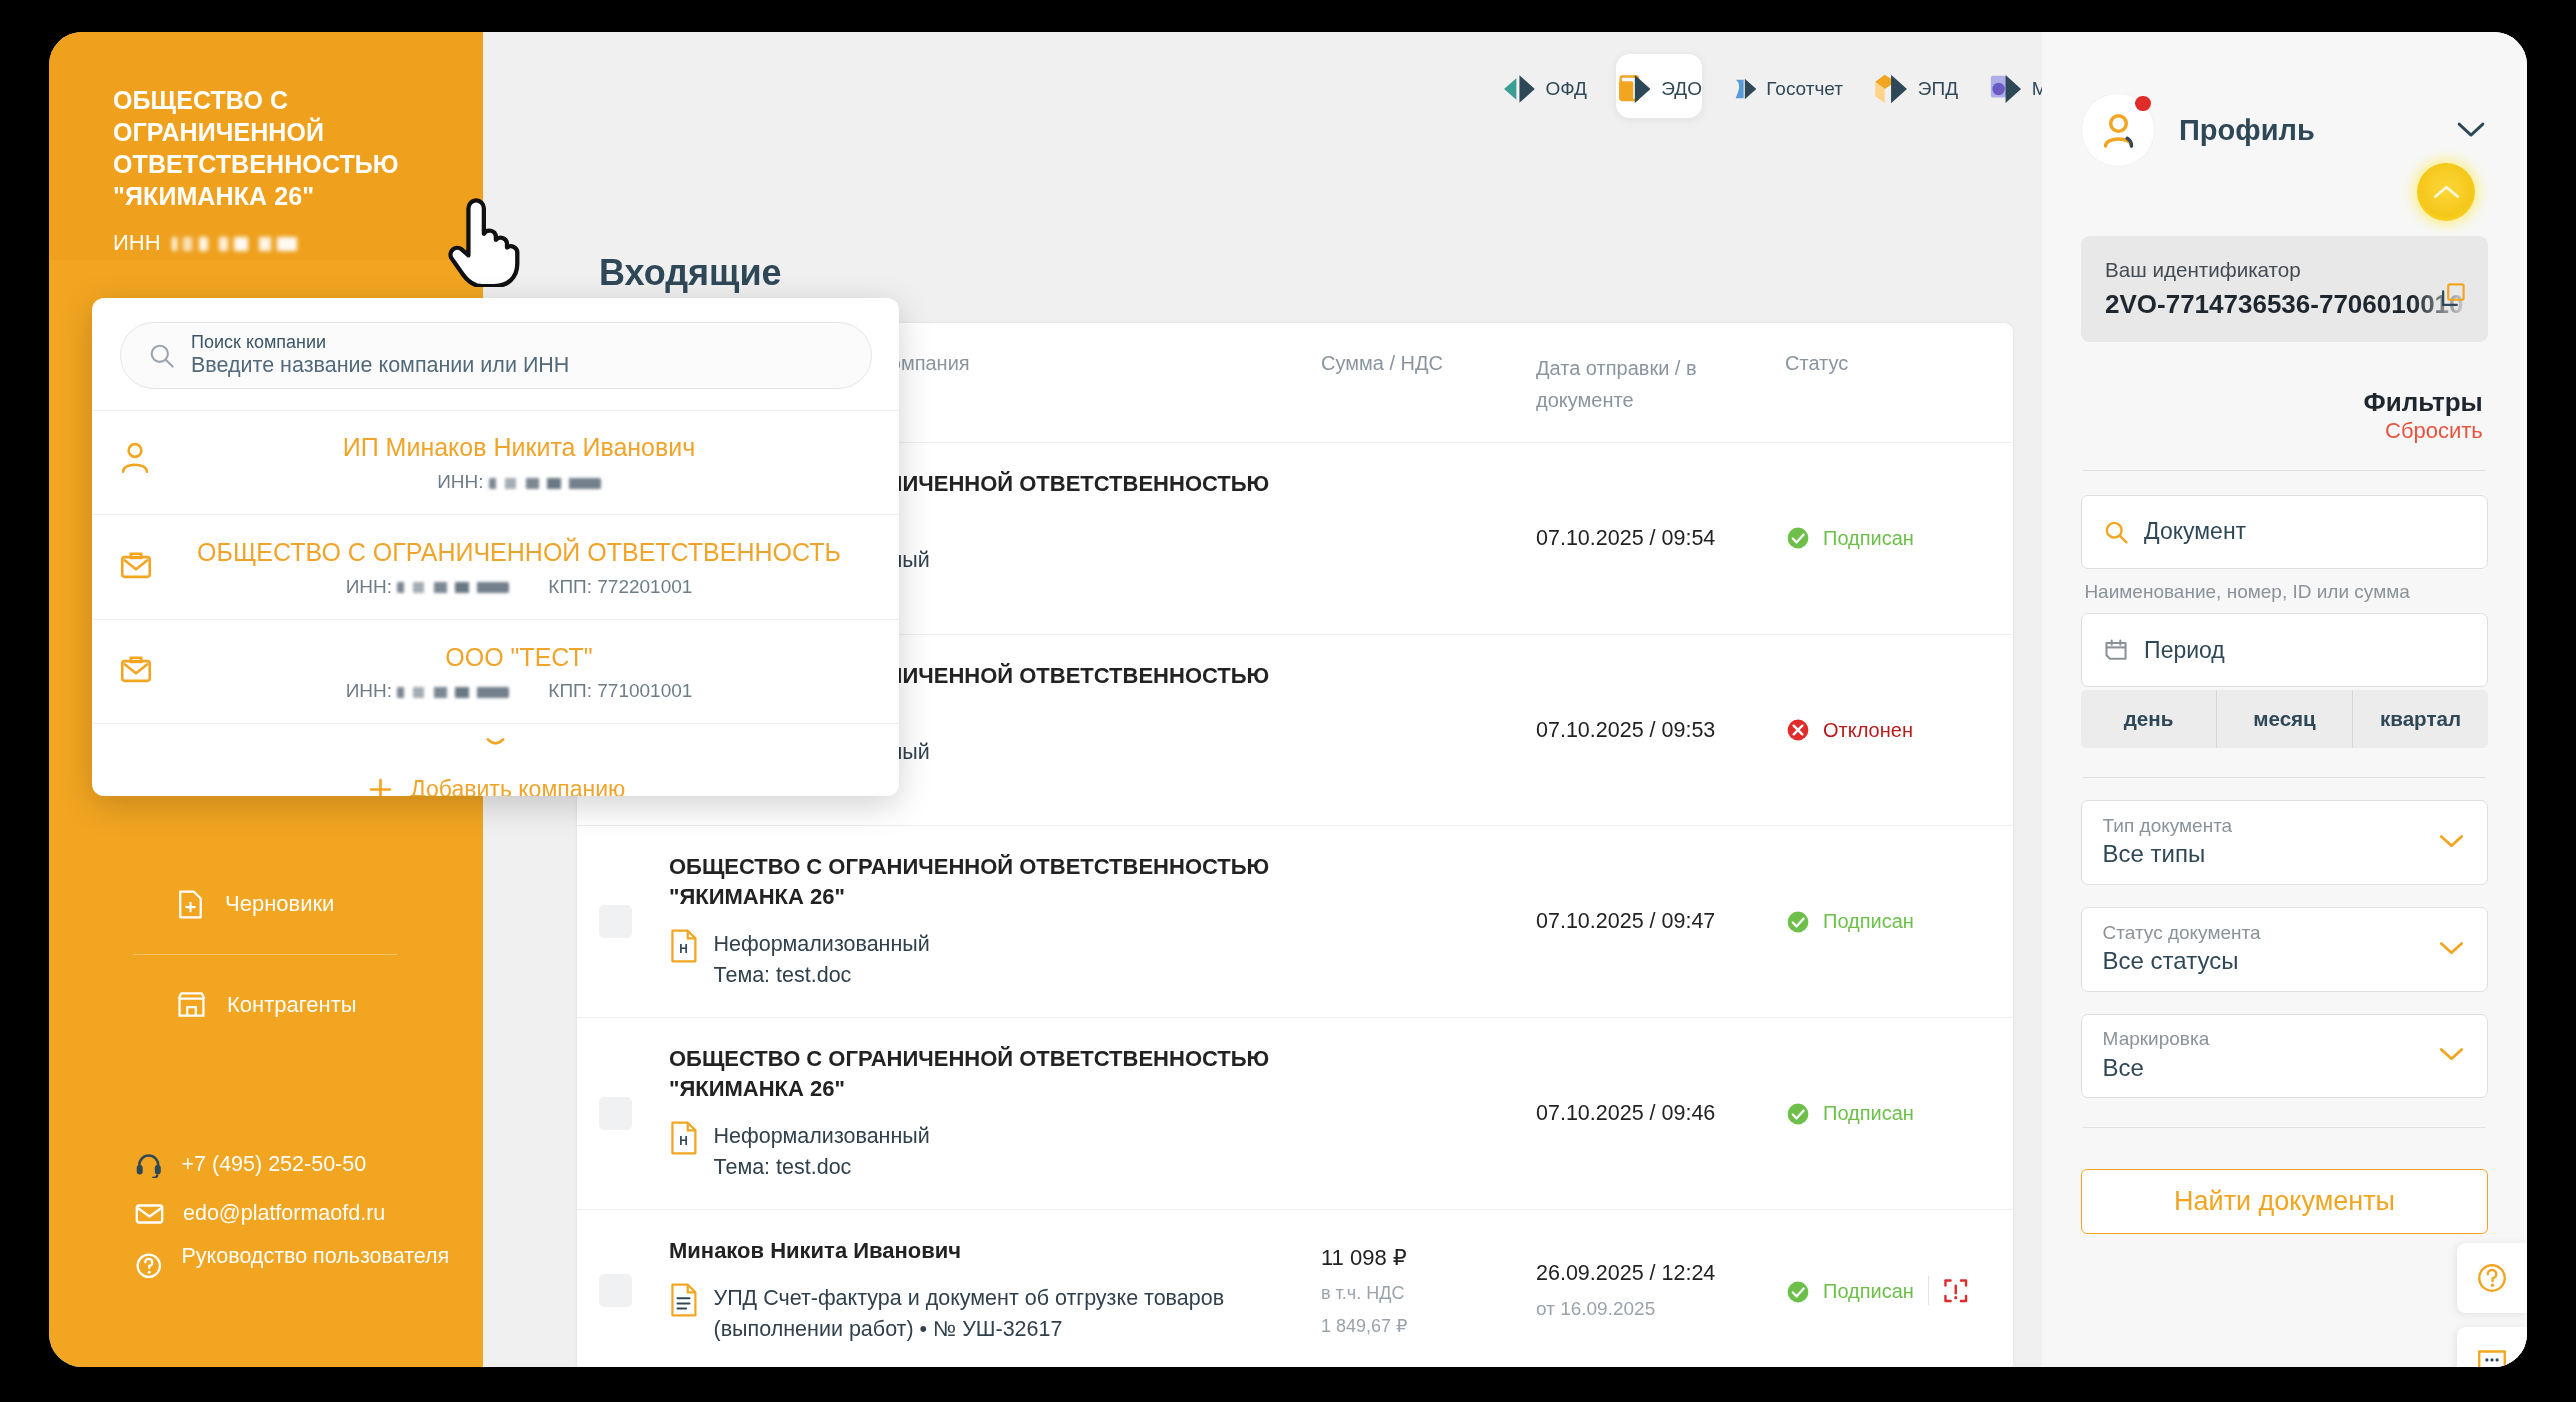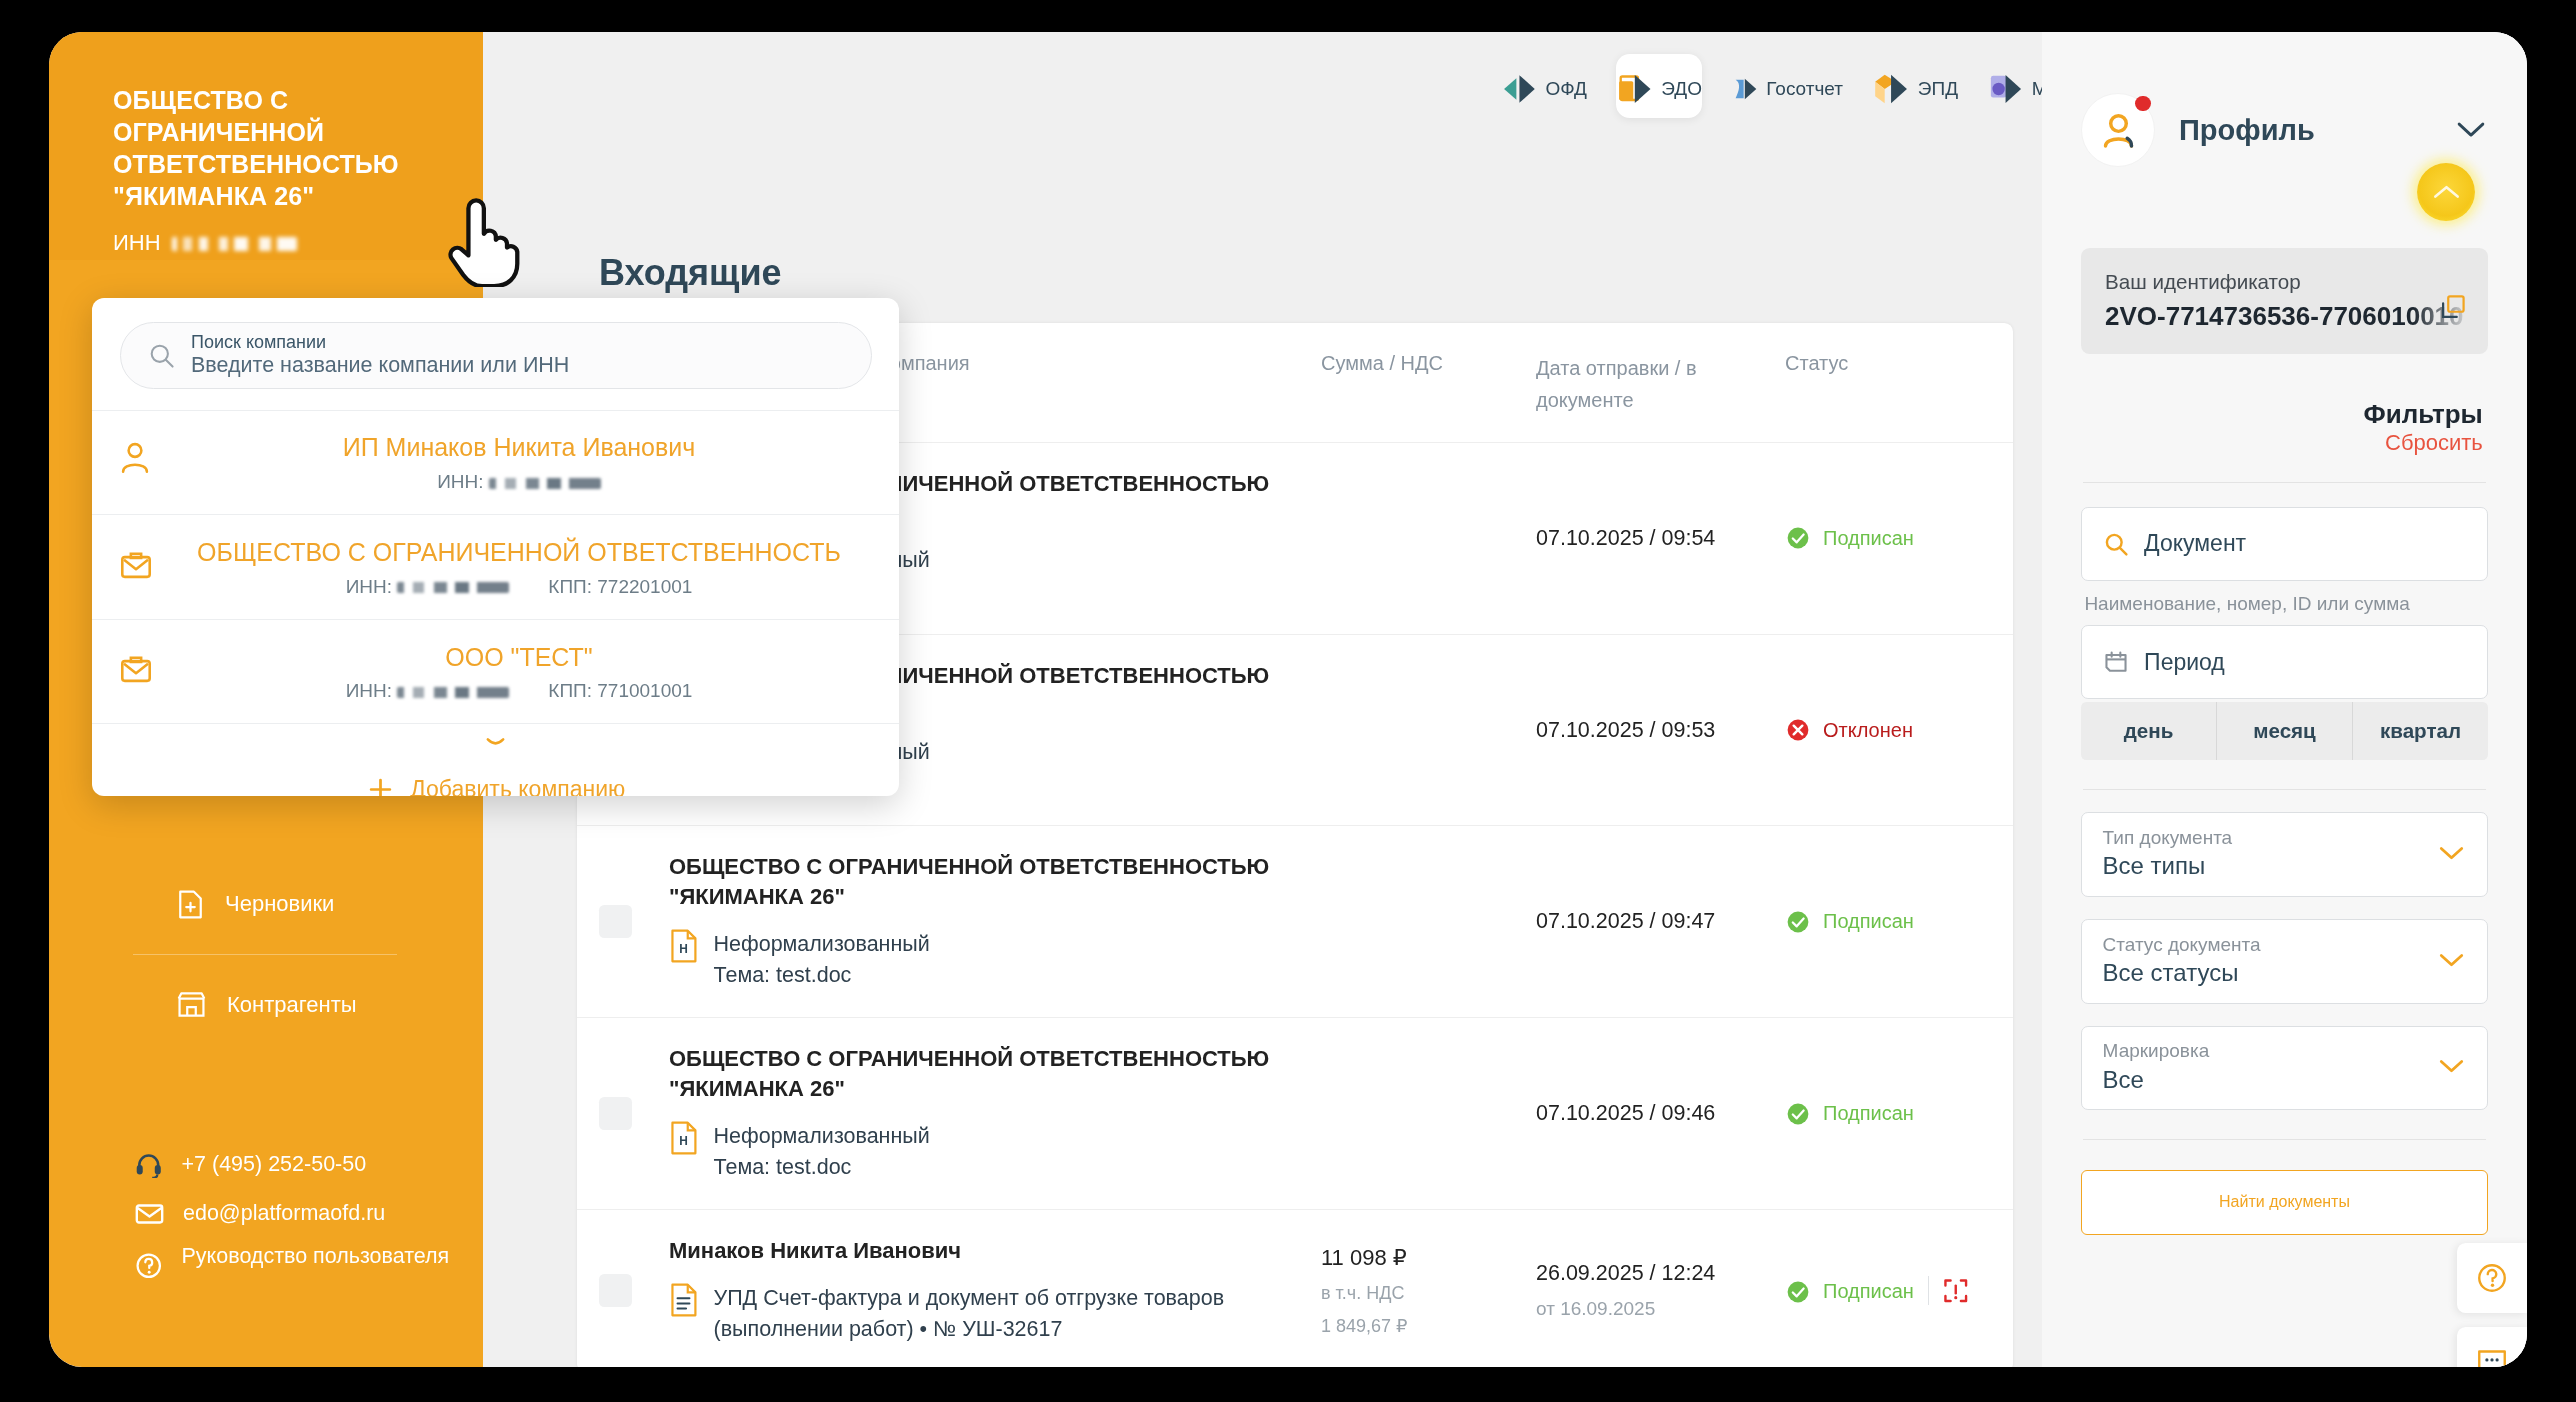--- a/index.html
+++ b/index.html
@@ -224,21 +224,21 @@
 
   
   .rightpanel {
     position: absolute; right: 0; top: 196px; bottom: 0; width: 485px;
     background: #f7f7f7; border-radius: 0 0 31px 0;
     padding: 0 39px;
   }
   .ident-box {
     background: #e8e8e8; border-radius: 8.6px;
     padding: 22px 24px 22px 24px; position: relative;
-    margin-top: 20px;
+    margin-top: 8px;
   }
   .ident-label { font-size: 20.6px; color: #444b52; }
   .ident-value {
     font-size: 26px; color: #1e2730; font-weight: bold; margin-top: 6.9px;
     white-space: nowrap; overflow: hidden; text-overflow: clip;
     mask-image: linear-gradient(90deg,#000 0 86%, rgba(0,0,0,.15) 100%);
     -webkit-mask-image: linear-gradient(90deg,#000 0 86%, rgba(0,0,0,.15) 100%);
   }
   .copy-btn { position: absolute; right: 20.6px; top: 45px; cursor: pointer; }
 
@@ -271,23 +271,23 @@
 
   .fselect {
     border: 1.3px solid #dcdfe2; border-radius: 6.9px; background: #ffffff;
     padding: 13.7px 20.6px 15.5px 20.6px; margin-top: 22px; cursor: pointer;
     display: flex; align-items: center; justify-content: space-between;
   }
   .fselect .lbl { font-size: 19px; color: #8a929a; }
   .fselect .val { font-size: 24px; color: #2f4858; margin-top: 3.4px; }
 
   .find-btn {
-    margin-top: 30px; height: 65px; border: 1.5px solid #f2a521;
+    margin-top: 41px; height: 65px; border: 1.5px solid #f2a521;
     border-radius: 6px; background: #ffffff; color: #f2a521;
-    font-size: 16px; display: flex; align-items: center; justify-content: center;
+    font-size: 27px; display: flex; align-items: center; justify-content: center;
     cursor: pointer;
   }
 
   .fab {
     position: absolute; right: 0; width: 70px; height: 70px;
     background: #ffffff; border-radius: 8.6px 0 0 8.6px;
     box-shadow: -1.7px 1.7px 8.6px rgba(0,0,0,.08);
     display: flex; align-items: center; justify-content: center; cursor: pointer;
     z-index: 70;
   }

